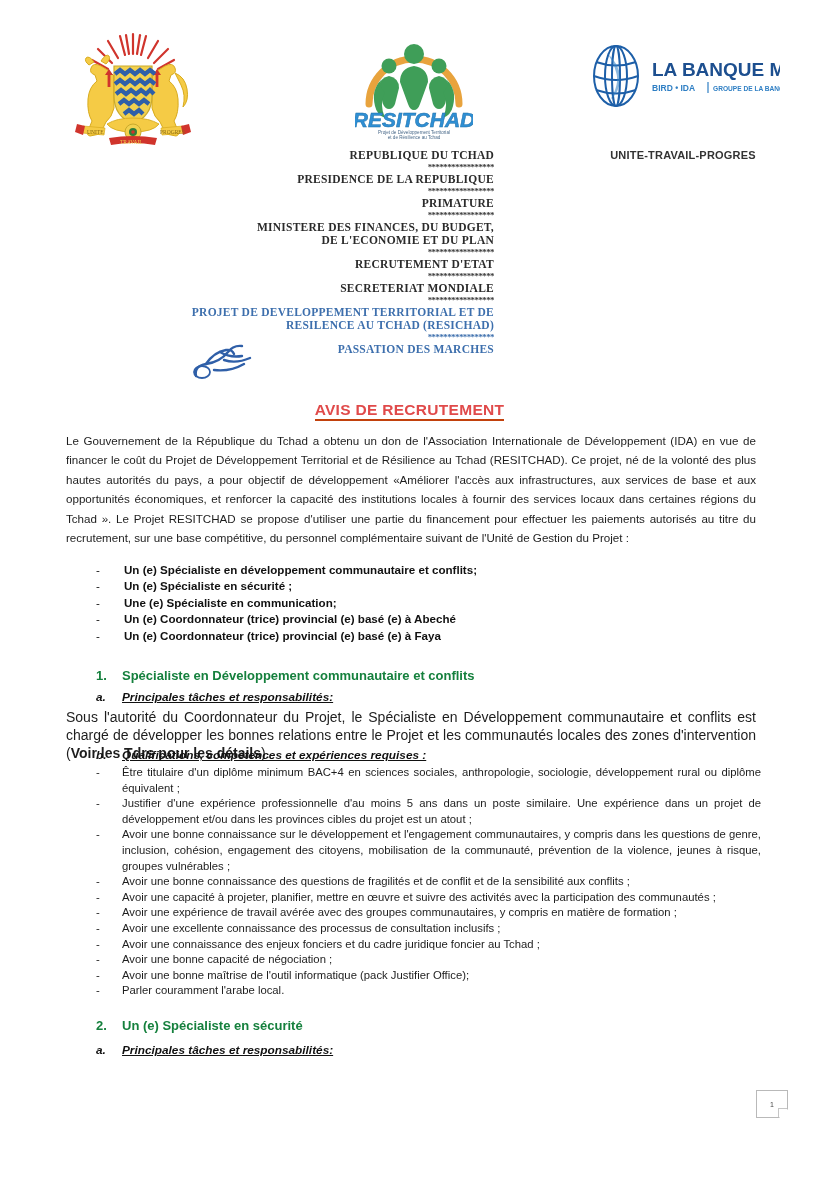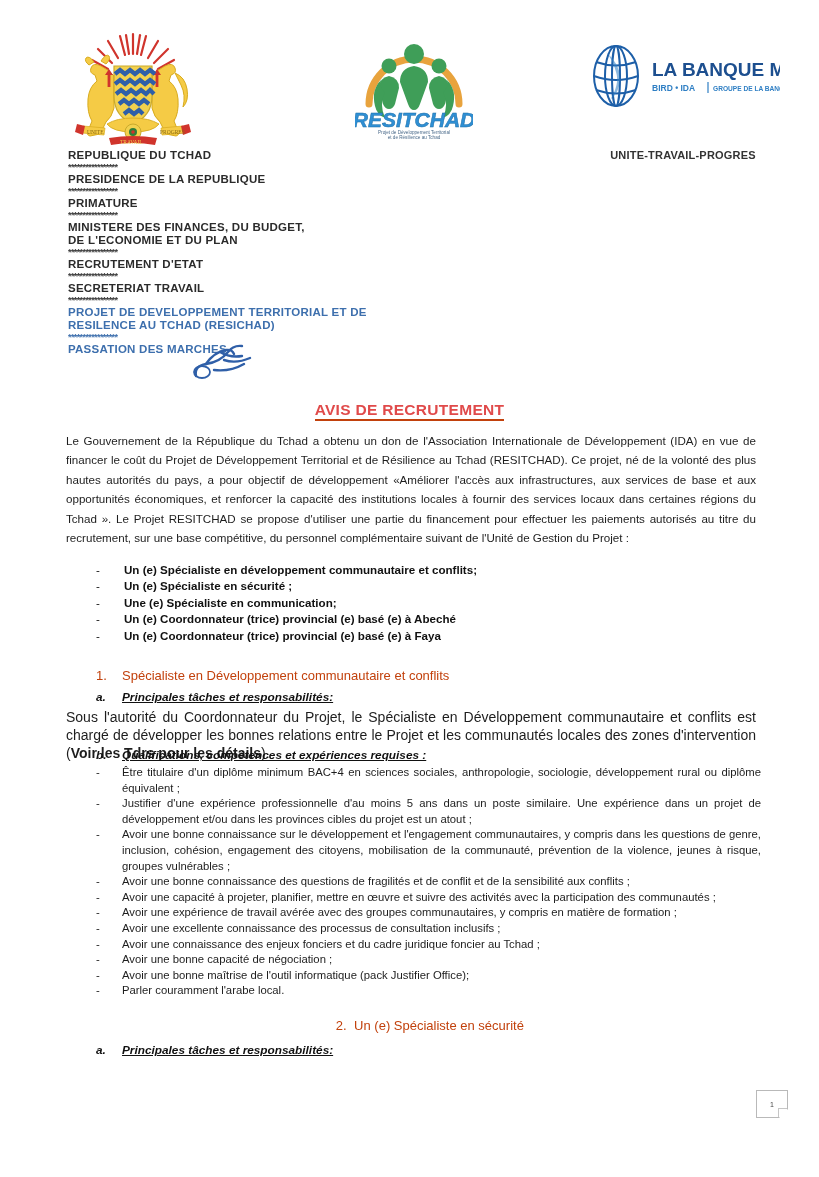--- a/index.html
+++ b/index.html
@@ -17,23 +17,23 @@
   .logo-resit{position:absolute;left:355px;top:32px;width:118px;height:110px;}
   .logo-wb{position:absolute;left:590px;top:42px;width:190px;height:72px;}
   .devise{
     position:absolute;left:558px;top:149px;width:250px;
     text-align:center;
     font-family:Liberation Sans, sans-serif;
     font-weight:bold;font-size:11px;color:#333;letter-spacing:.2px;
   }
   
   .ministry{
-    position:absolute;left:68px;top:149px;width:420px;
-    font-family:Liberation Sans, sans-serif;
-    font-weight:bold;font-size:11.5px;color:#2b2b2b;
+    position:absolute;left:74px;top:149px;width:420px;
+    font-family:Liberation Serif, serif;
+    font-weight:bold;font-size:11.5px;color:#2b2b2b;text-align:right;
   }
   .ministry .ln{line-height:13px;letter-spacing:.25px;}
   .ministry .stars{
     font-size:9px;line-height:11px;letter-spacing:-0.6px;color:#3a3a3a;
     height:11px;overflow:hidden;
   }
   .ministry .blue{color:#3d6fad;}
   .sig{position:absolute;left:190px;top:342px;width:70px;height:40px;}
   
   .title{
@@ -47,21 +47,21 @@
     font-size:11.6px;line-height:19.4px;color:#1d1d1d;text-align:justify;
   }
   .poste-list{
     position:absolute;left:96px;top:562px;width:620px;
     font-size:11.6px;line-height:16.4px;color:#111;font-weight:bold;
   }
   .poste-list .row{display:flex;}
   .poste-list .dash{width:28px;flex:none;font-weight:normal;}
   .sec{
     position:absolute;left:96px;width:660px;
-    font-size:13px;font-weight:normal;color:#c2410c;
+    font-size:13px;font-weight:bold;color:#15803d;
   }
   .sec .num{display:inline-block;width:26px;}
   .sub{
     position:absolute;left:96px;width:660px;
     font-size:11.8px;font-weight:bold;color:#111;font-style:italic;
   }
   .sub .ltr{display:inline-block;width:26px;}
   .sub u{text-decoration:underline;}
   .para{
     position:absolute;left:66px;width:690px;
@@ -203,21 +203,21 @@
     <div class="stars">*****************</div>
     <div class="ln">PRESIDENCE DE LA REPUBLIQUE</div>
     <div class="stars">*****************</div>
     <div class="ln">PRIMATURE</div>
     <div class="stars">*****************</div>
     <div class="ln">MINISTERE DES FINANCES, DU BUDGET,</div>
     <div class="ln">DE L'ECONOMIE ET DU PLAN</div>
     <div class="stars">*****************</div>
     <div class="ln">RECRUTEMENT D'ETAT</div>
     <div class="stars">*****************</div>
-    <div class="ln">SECRETERIAT TRAVAIL</div>
+    <div class="ln">SECRETERIAT MONDIALE</div>
     <div class="stars">*****************</div>
     <div class="ln blue">PROJET DE DEVELOPPEMENT TERRITORIAL ET DE</div>
     <div class="ln blue">RESILENCE AU TCHAD (RESICHAD)</div>
     <div class="stars blue">*****************</div>
     <div class="ln blue">PASSATION DES MARCHES</div>
   </div>
 
   <svg class="sig" viewBox="0 0 70 40">
     <g fill="none" stroke="#2f5fa8" stroke-width="2.4" stroke-linecap="round">
       <path d="M6 34 q-2 -10 10 -12 q14 -2 22 -12 q5 -7 14 -6"></path>
@@ -314,21 +314,21 @@
     <div class="row">
       <span class="dash">-</span>
       <span class="txt">Avoir une bonne maîtrise de l'outil informatique (pack Justifier Office);</span>
     </div>
     <div class="row">
       <span class="dash">-</span>
       <span class="txt">Parler couramment l'arabe local.</span>
     </div>
   </div>
 
-  <div class="sec" style="top:1018px;text-align:center;">
+  <div class="sec" style="top:1018px;">
     <span class="num">2.</span><span>Un (e) Spécialiste en sécurité</span>
   </div>
 
   <div class="sub" style="top:1043px;">
     <span class="ltr">a.</span><u>Principales tâches et responsabilités:</u>
   </div>
 
   <div class="pagebox">
     <span>1</span>
   </div>

